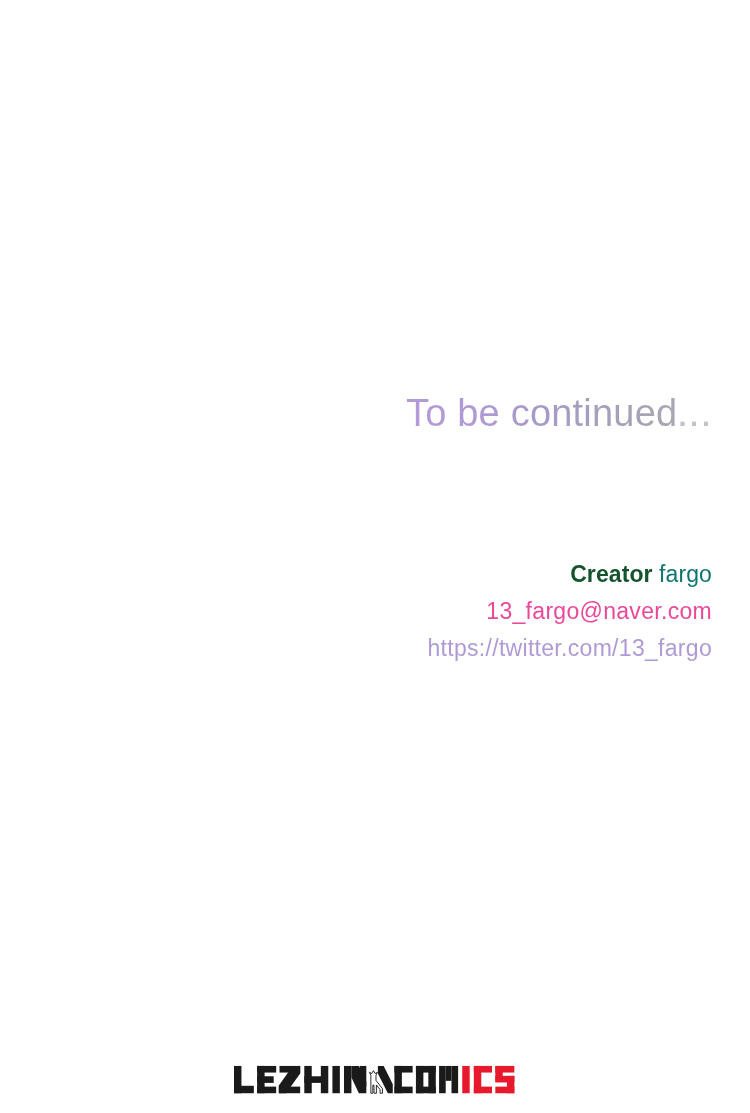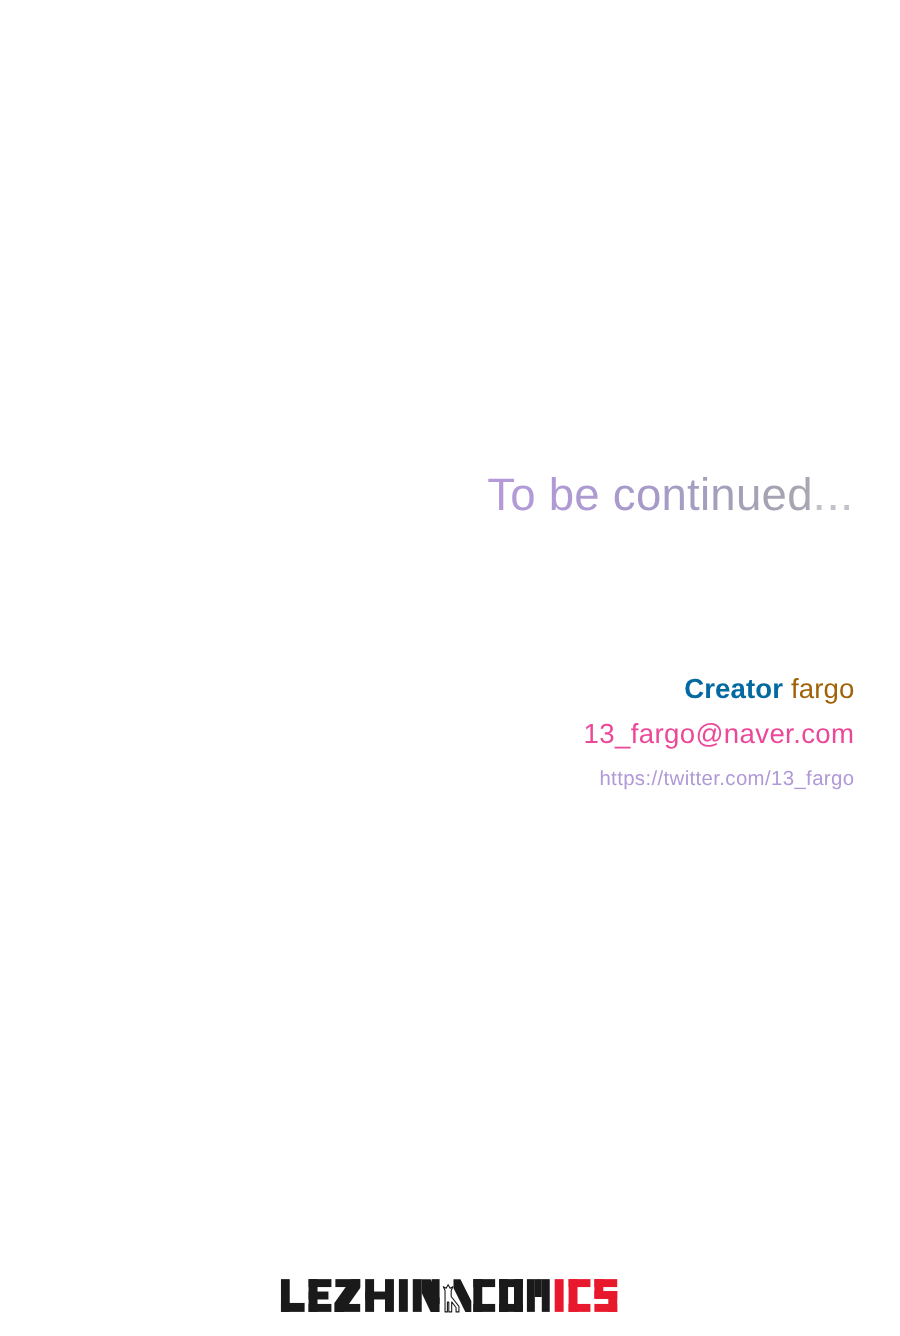--- a/index.html
+++ b/index.html
@@ -60,29 +60,29 @@
     top: 556px;
     width: 712px;
     text-align: right;
   }
   .credit-line {
     line-height: 37px;
     white-space: nowrap;
   }
   .credit-line-1 { font-size: 23px; }
   .credit-line-2 { font-size: 23px; }
-  .credit-line-3 { font-size: 17px; }
+  .credit-line-3 { font-size: 23px; }
 
   .lbl-creator {
-    color: #0369a1;
+    color: #14532d;
     font-weight: 700;
     letter-spacing: 0.1px;
   }
   .val-author {
-    color: #a16207;
+    color: #0f766e;
     font-weight: 400;
     letter-spacing: 0.1px;
   }
   .val-email {
     color: #ec4899;
     font-weight: 400;
     letter-spacing: 0.3px;
   }
   .val-url {
     color: #b09ad6;

